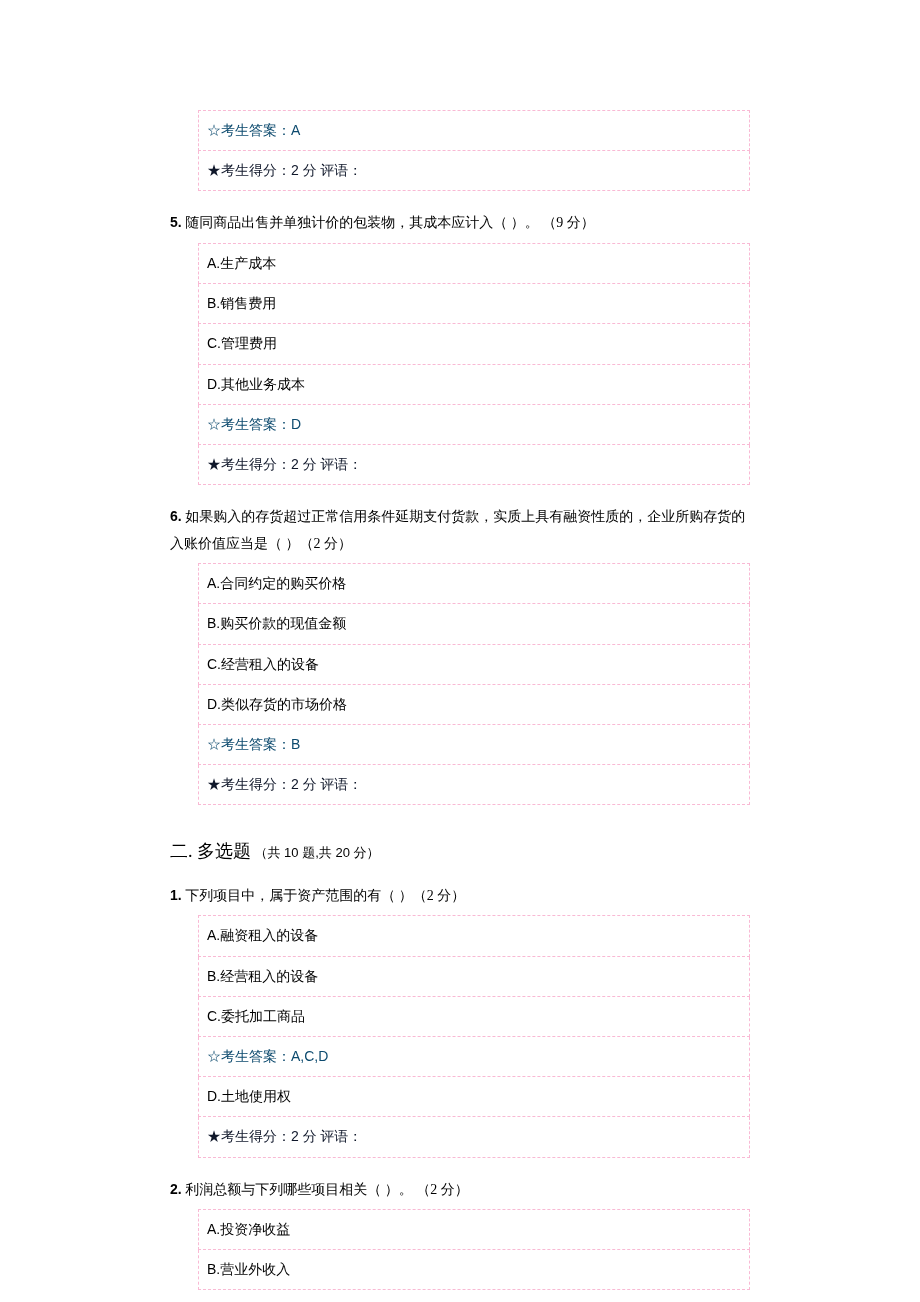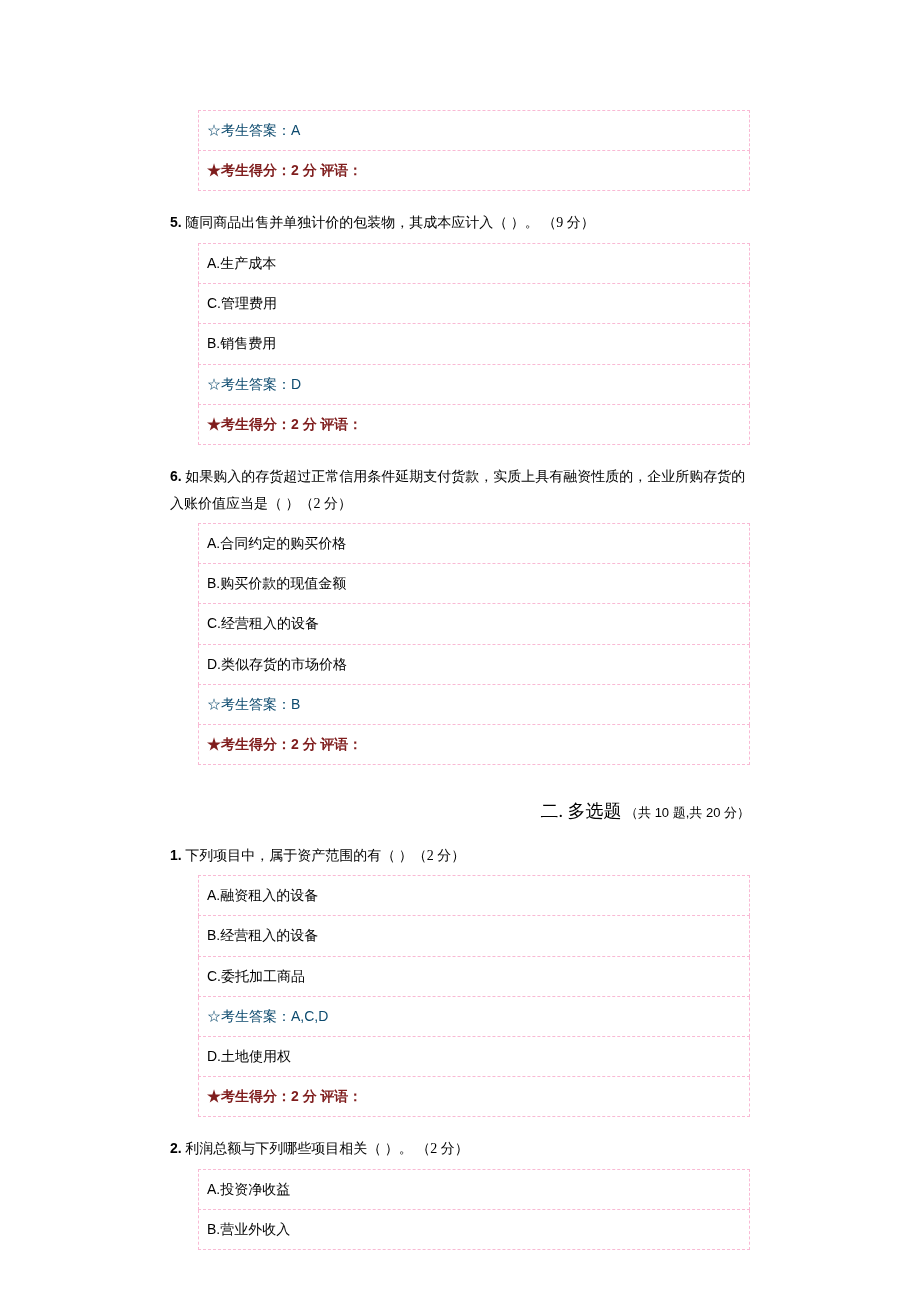--- a/index.html
+++ b/index.html
@@ -26,25 +26,24 @@
     border: 1px dashed #f9b9d4;
     border-collapse: collapse;
   }
   .opt-table td {
     border: 1px dashed #f9b9d4;
     padding: 7px 8px;
     font-size: 14px;
   }
   .opt-letter { font-family: Arial, sans-serif; }
   .ans-row { color: #0c4a6e; }
-  .score-row { color: #7f1d1d; font-weight: bold; }
+  .score-row { color: #0f172a; }
   .sec-heading {
     padding: 16px 0 10px 0;
     font-size: 14px;
-    text-align: right;
   }
   .sec-main { font-size: 18px; }
   .sec-sub { font-size: 13px; font-family: Arial, "SimSun", serif; }
 </style>
 </head>
 <body>
 
 <div class="question">
   <table class="opt-table">
     <tbody>
@@ -65,24 +64,27 @@
 <div class="question">
   <div class="q-text">
     <span class="q-num">5.</span> <span>随同商品出售并单独计价的包装物，其成本应计入（  ）。 （9 分）</span>
   </div>
   <table class="opt-table">
     <tbody>
         <tr>
           <td><span class="opt-letter">A.生产成本</span></td>
         </tr>
     <tr>
+          <td><span class="opt-letter">B.销售费用</span></td>
+        </tr>
+    <tr>
           <td><span class="opt-letter">C.管理费用</span></td>
         </tr>
     <tr>
-          <td><span class="opt-letter">B.销售费用</span></td>
+          <td><span class="opt-letter">D.其他业务成本</span></td>
         </tr>
     <tr>
           <td class="ans-row">
       <span>☆考生答案：</span><span class="opt-letter">D</span>
     </td>
         </tr>
     <tr>
           <td class="score-row">
       <span>★考生得分：</span><span class="opt-letter">2 分</span>  <span>评语：</span>
     </td>

